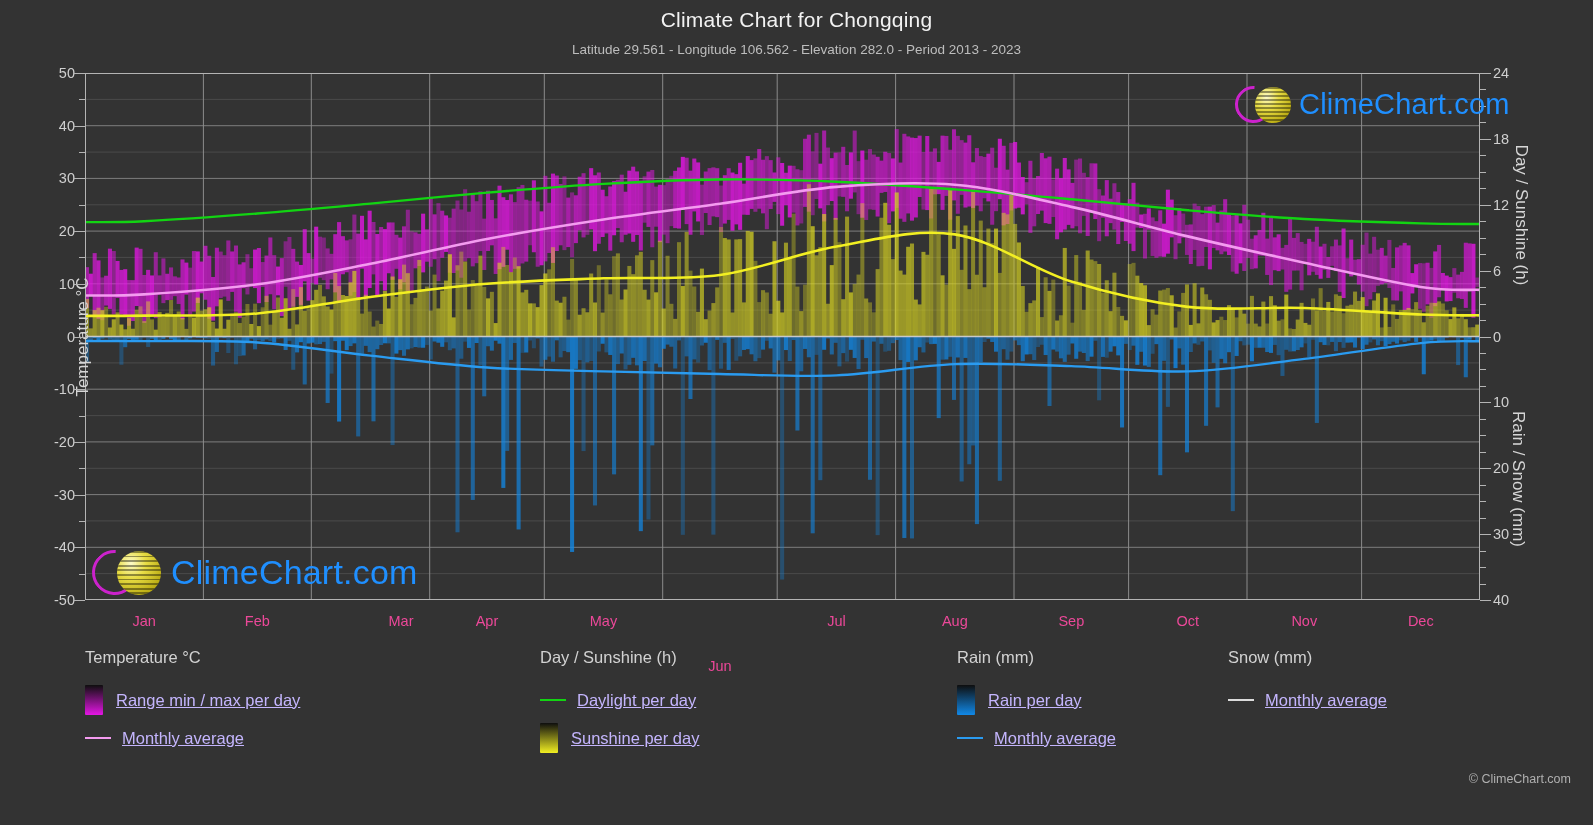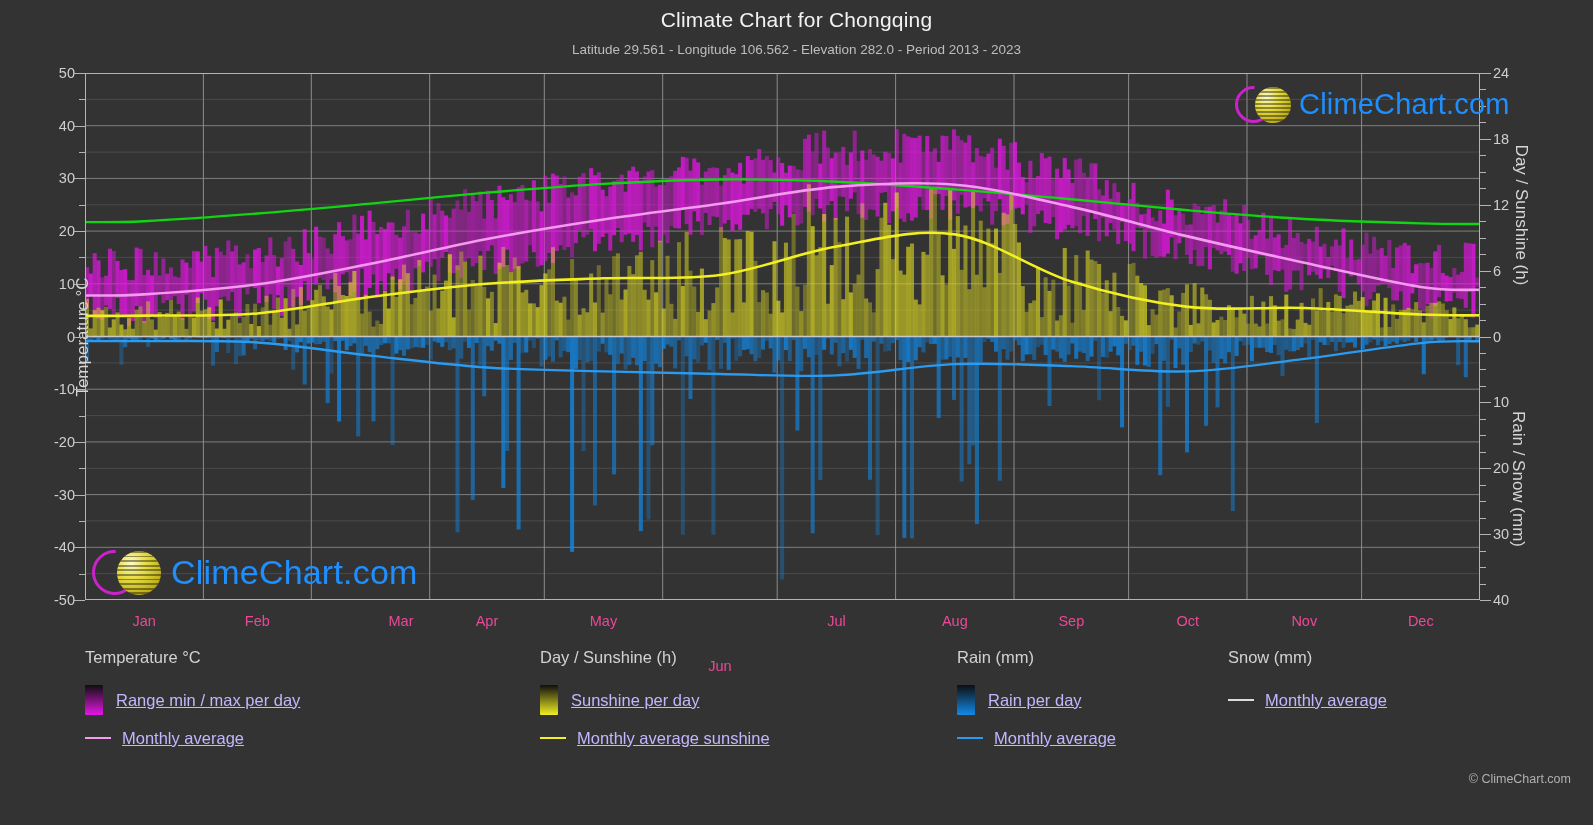--- a/index.html
+++ b/index.html
@@ -1376,26 +1376,26 @@
           <div class="legtext">Range min / max per day</div>
         </div>
         <div class="legrow">
           <div class="linekey" style="border-top-color: rgb(244, 155, 240);"></div>
           <div class="legtext">Monthly average</div>
         </div>
       </div>
       <div class="legcol" style="left: 540px;">
         <div class="legtitle">Day / Sunshine (h)</div>
         <div class="legrow">
+          <div class="linekey" style="border-top-color: rgb(18, 212, 18);"></div>
+          <div class="legtext">Daylight per day</div>
+        </div>
+        <div class="legrow">
           <div class="swatch" style="background: linear-gradient(rgba(0, 0, 0, 0.72), rgb(242, 239, 34));"></div>
           <div class="legtext">Sunshine per day</div>
-        </div>
-        <div class="legrow">
-          <div class="linekey" style="border-top-color: rgb(242, 239, 34);"></div>
-          <div class="legtext">Monthly average sunshine</div>
         </div>
       </div>
       <div class="legcol" style="left: 925px; margin-left: 32px;">
         <div class="legtitle">Rain (mm)</div>
         <div class="legrow">
           <div class="swatch" style="background: linear-gradient(rgba(0, 0, 0, 0.72), rgb(17, 137, 232));"></div>
           <div class="legtext">Rain per day</div>
         </div>
         <div class="legrow">
           <div class="linekey" style="border-top-color: rgb(42, 155, 240);"></div>

